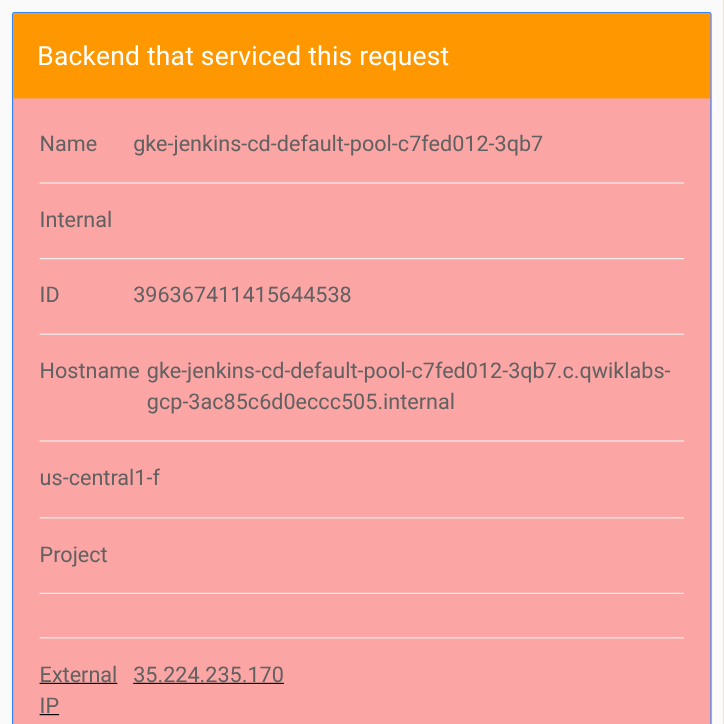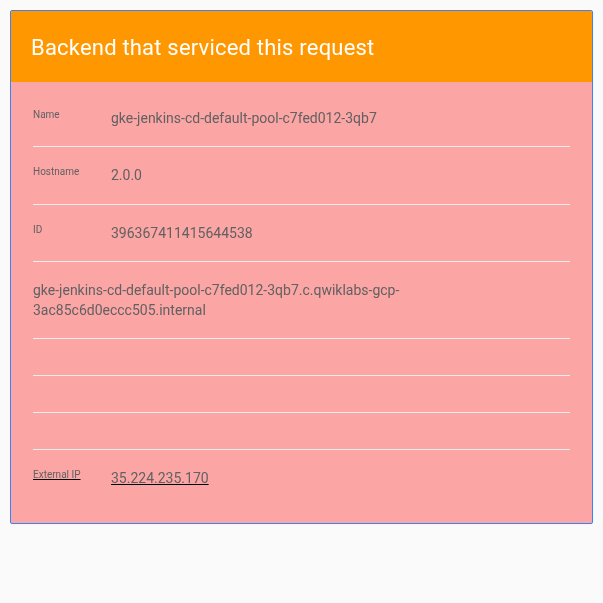--- a/index.html
+++ b/index.html
@@ -30,58 +30,60 @@
   .row {
     display: flex;
     align-items: flex-start;
     padding: 18px 0;
     border-bottom: 1px solid #eeeeee;
   }
   .row:last-child { border-bottom: none; text-decoration: underline; }
   .label {
     flex: 0 0 78px;
     color: #616161;
-    font-size: 10px;
+    font-size: 18px;
     line-height: 1.45;
     padding-right: 6px;
   }
   .value {
     flex: 1;
     color: #616161;
-    font-size: 14px;
+    font-size: 18px;
     line-height: 1.45;
     word-break: break-word;
   }
 </style>
 </head>
 <body>
 
 <div class="card">
   <div class="header">
     <span>Backend that serviced this request</span>
   </div>
   <div class="body">
     <div class="row">
       <div class="label">Name</div>
       <div class="value">gke-jenkins-cd-default-pool-c7fed012-3qb7</div>
     </div>
     <div class="row">
-      <div class="label">Hostname</div>
-      <div class="value">2.0.0</div>
+      <div class="label">Internal</div>
     </div>
     <div class="row">
       <div class="label">ID</div>
       <div class="value">396367411415644538</div>
     </div>
     <div class="row">
+      <div class="label">Hostname</div>
       <div class="value">gke-jenkins-cd-default-pool-c7fed012-3qb7.c.qwiklabs-gcp-3ac85c6d0eccc505.internal</div>
     </div>
     <div class="row">
+      <div class="value">us-central1-f</div>
     </div>
     <div class="row">
+      <div class="label">Project</div>
     </div>
     <div class="row">
     </div>
     <div class="row">
       <div class="label">External IP</div>
       <div class="value">35.224.235.170</div>
     </div>
   </div>
 </div>
 

